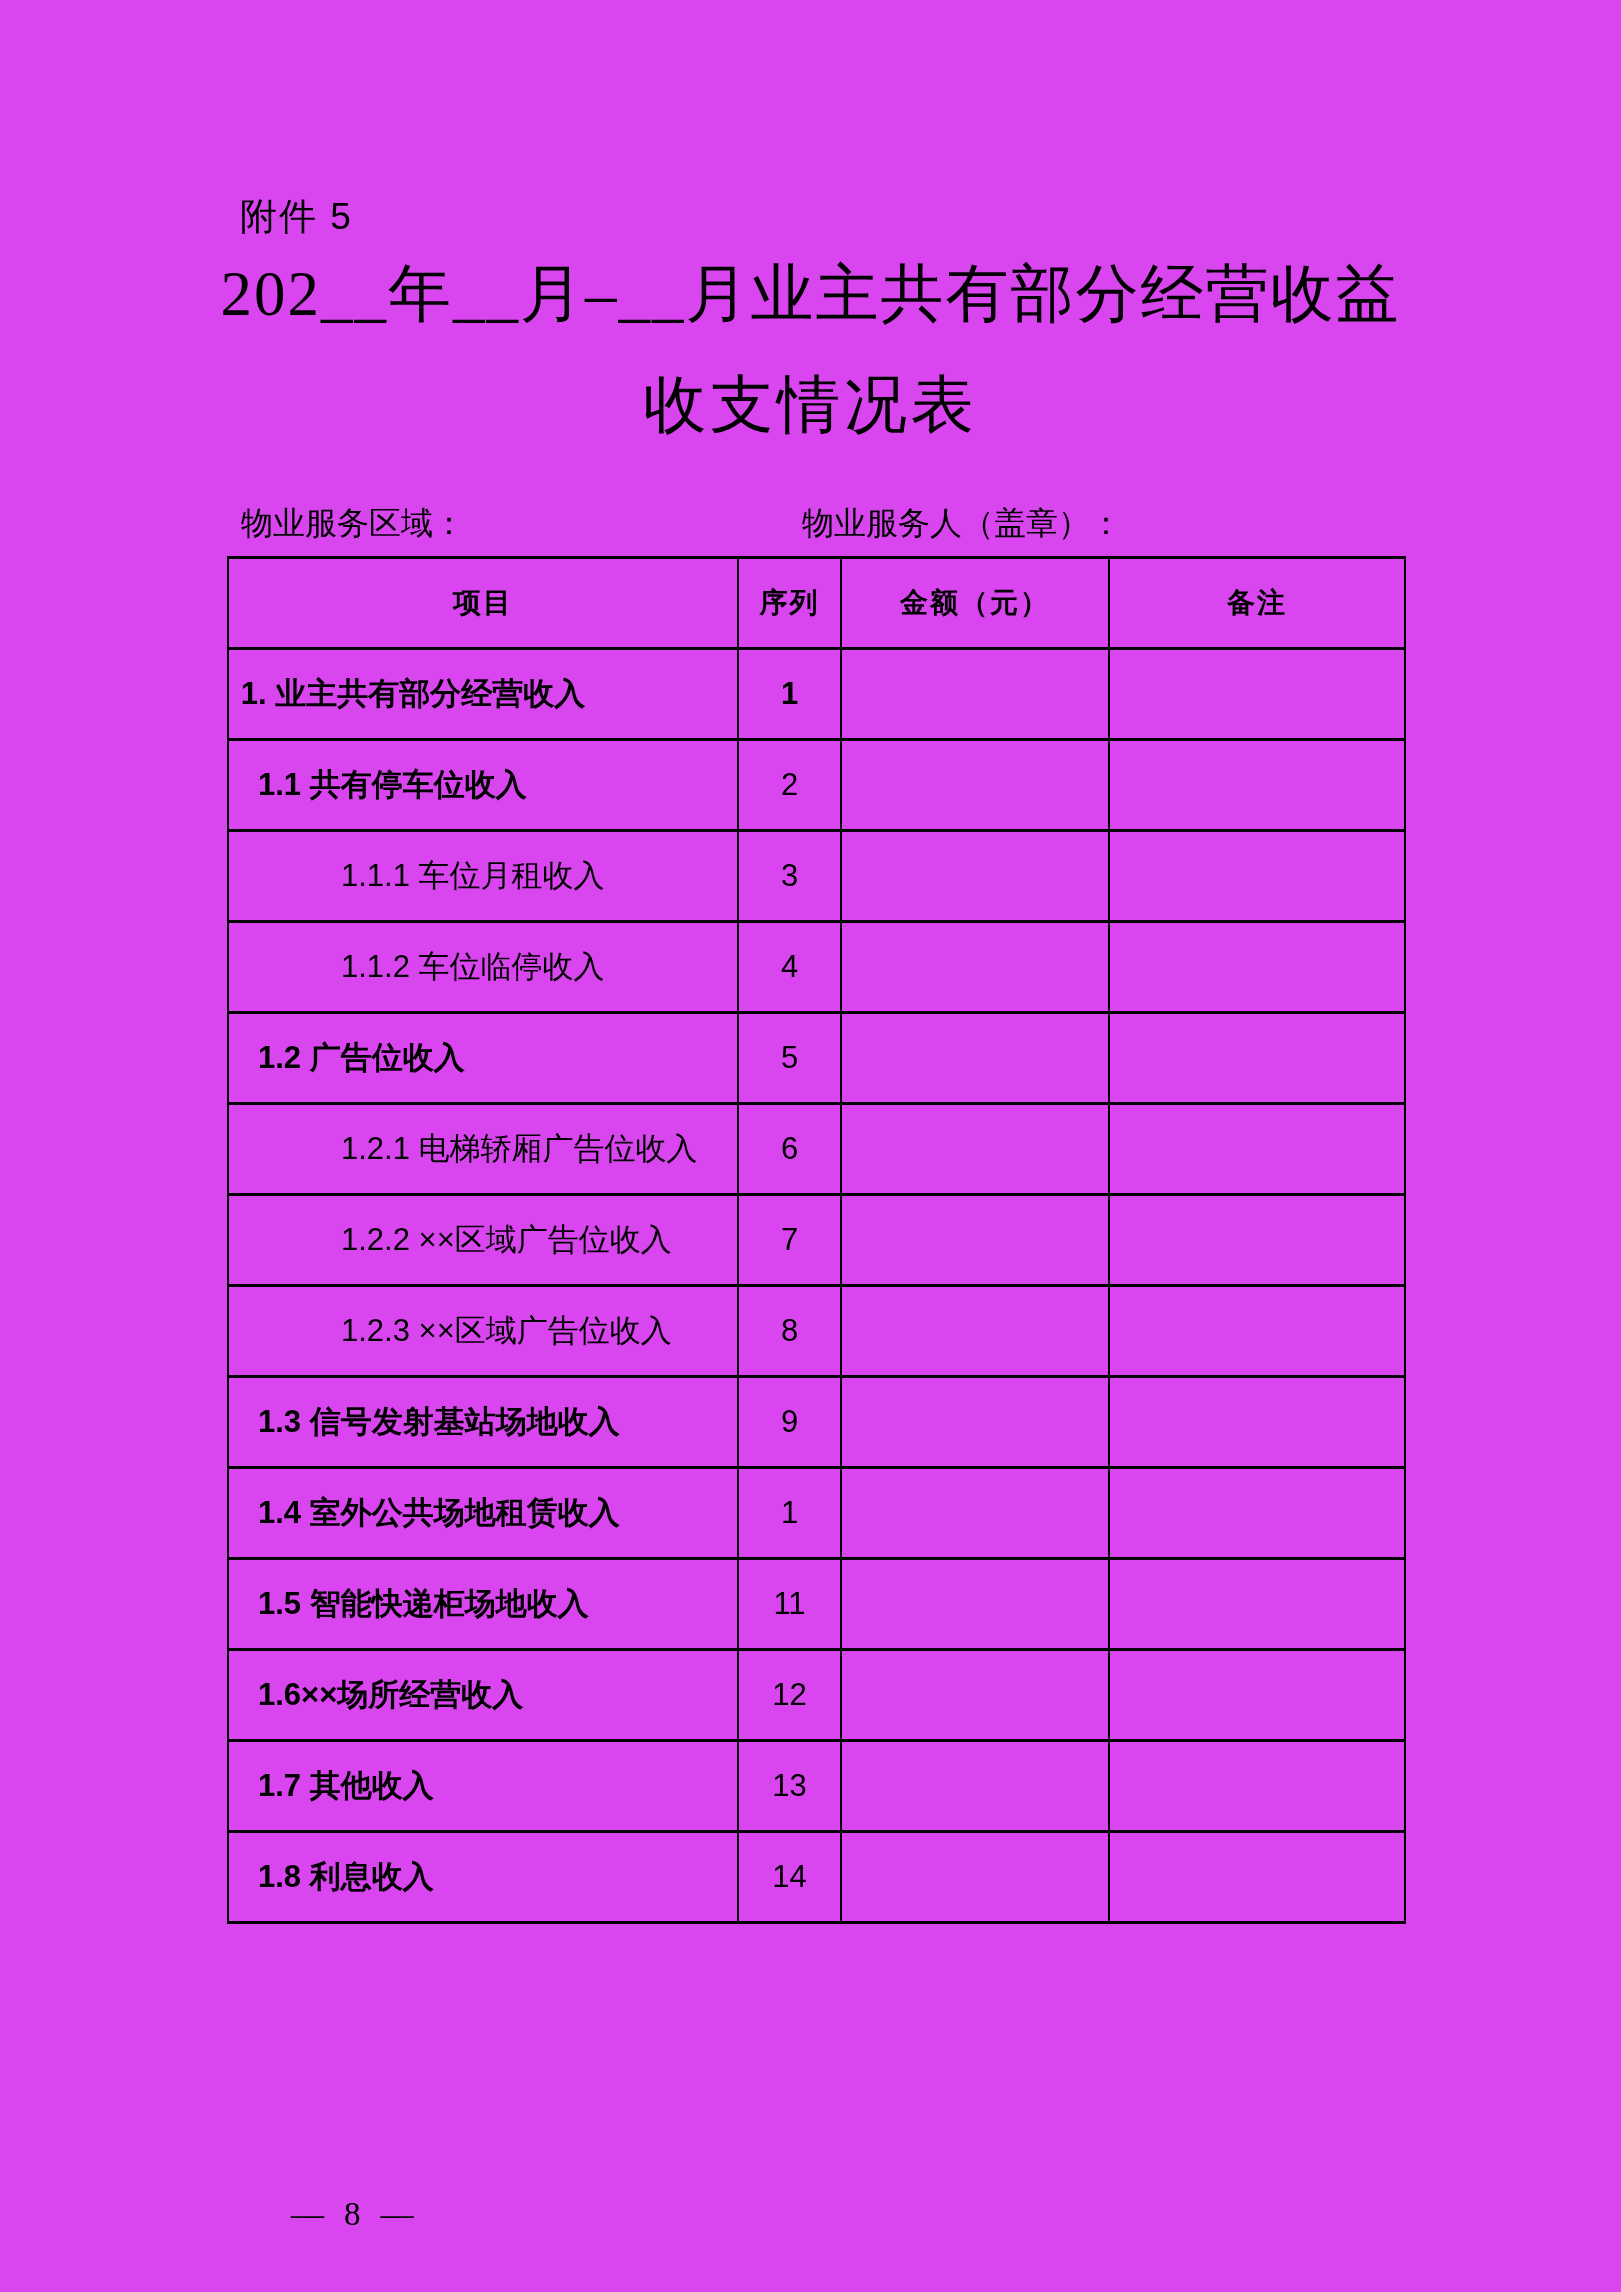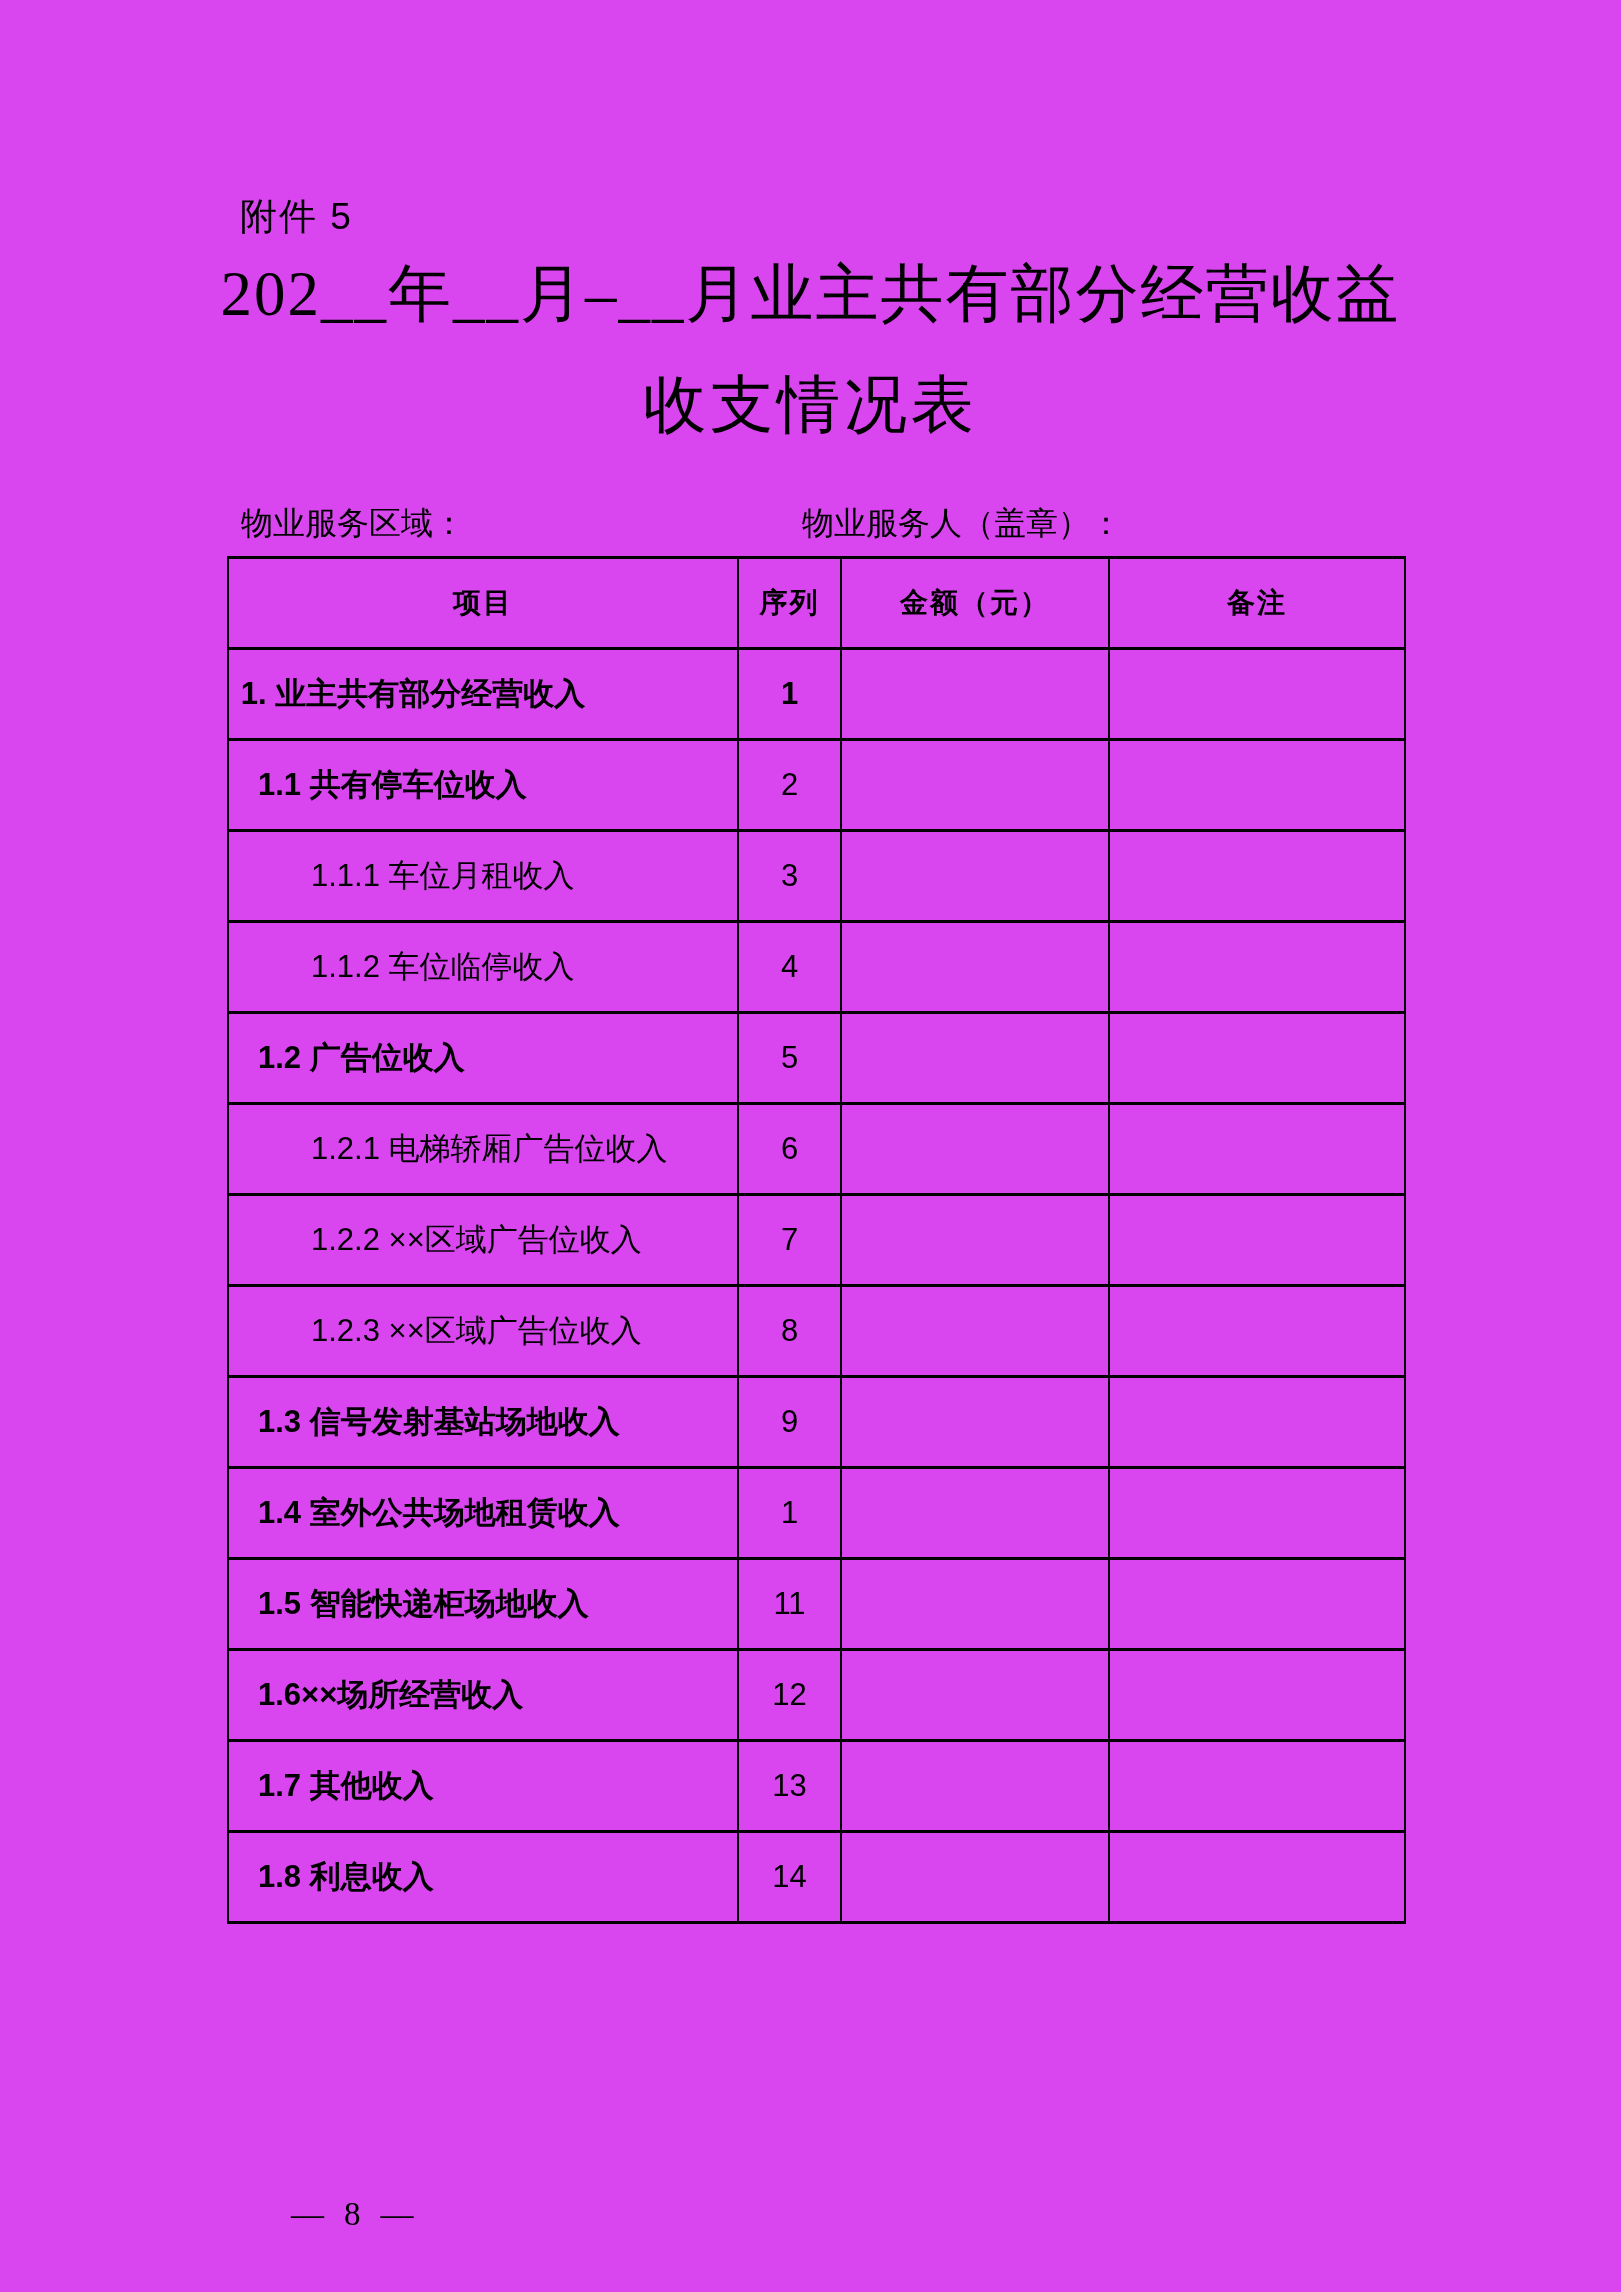--- a/index.html
+++ b/index.html
@@ -66,21 +66,21 @@
     font-weight: bold;
     font-size: 28px;
     text-align: center;
     letter-spacing: 2px;
   }
   .form-table td { height: 91px; margin-top: 40px; }
   .form-table td.seq-cell { text-align: center; }
   .form-table tr.bold-row td { font-weight: bold; }
   .form-table td.ind0 { padding-left: 11.8px; }
   .form-table td.ind1 { padding-left: 29px; font-weight: bold; }
-  .form-table td.ind2 { padding-left: 82px; border-radius: 20px; }
+  .form-table td.ind2 { padding-left: 112px; border-radius: 20px; }
   .page-number {
     position: absolute;
     left: 291px;
     top: 2196px;
     font-family: "Liberation Serif", serif;
     font-size: 33px;
     letter-spacing: 5.9px;
     white-space: nowrap;
   }
 </style>

